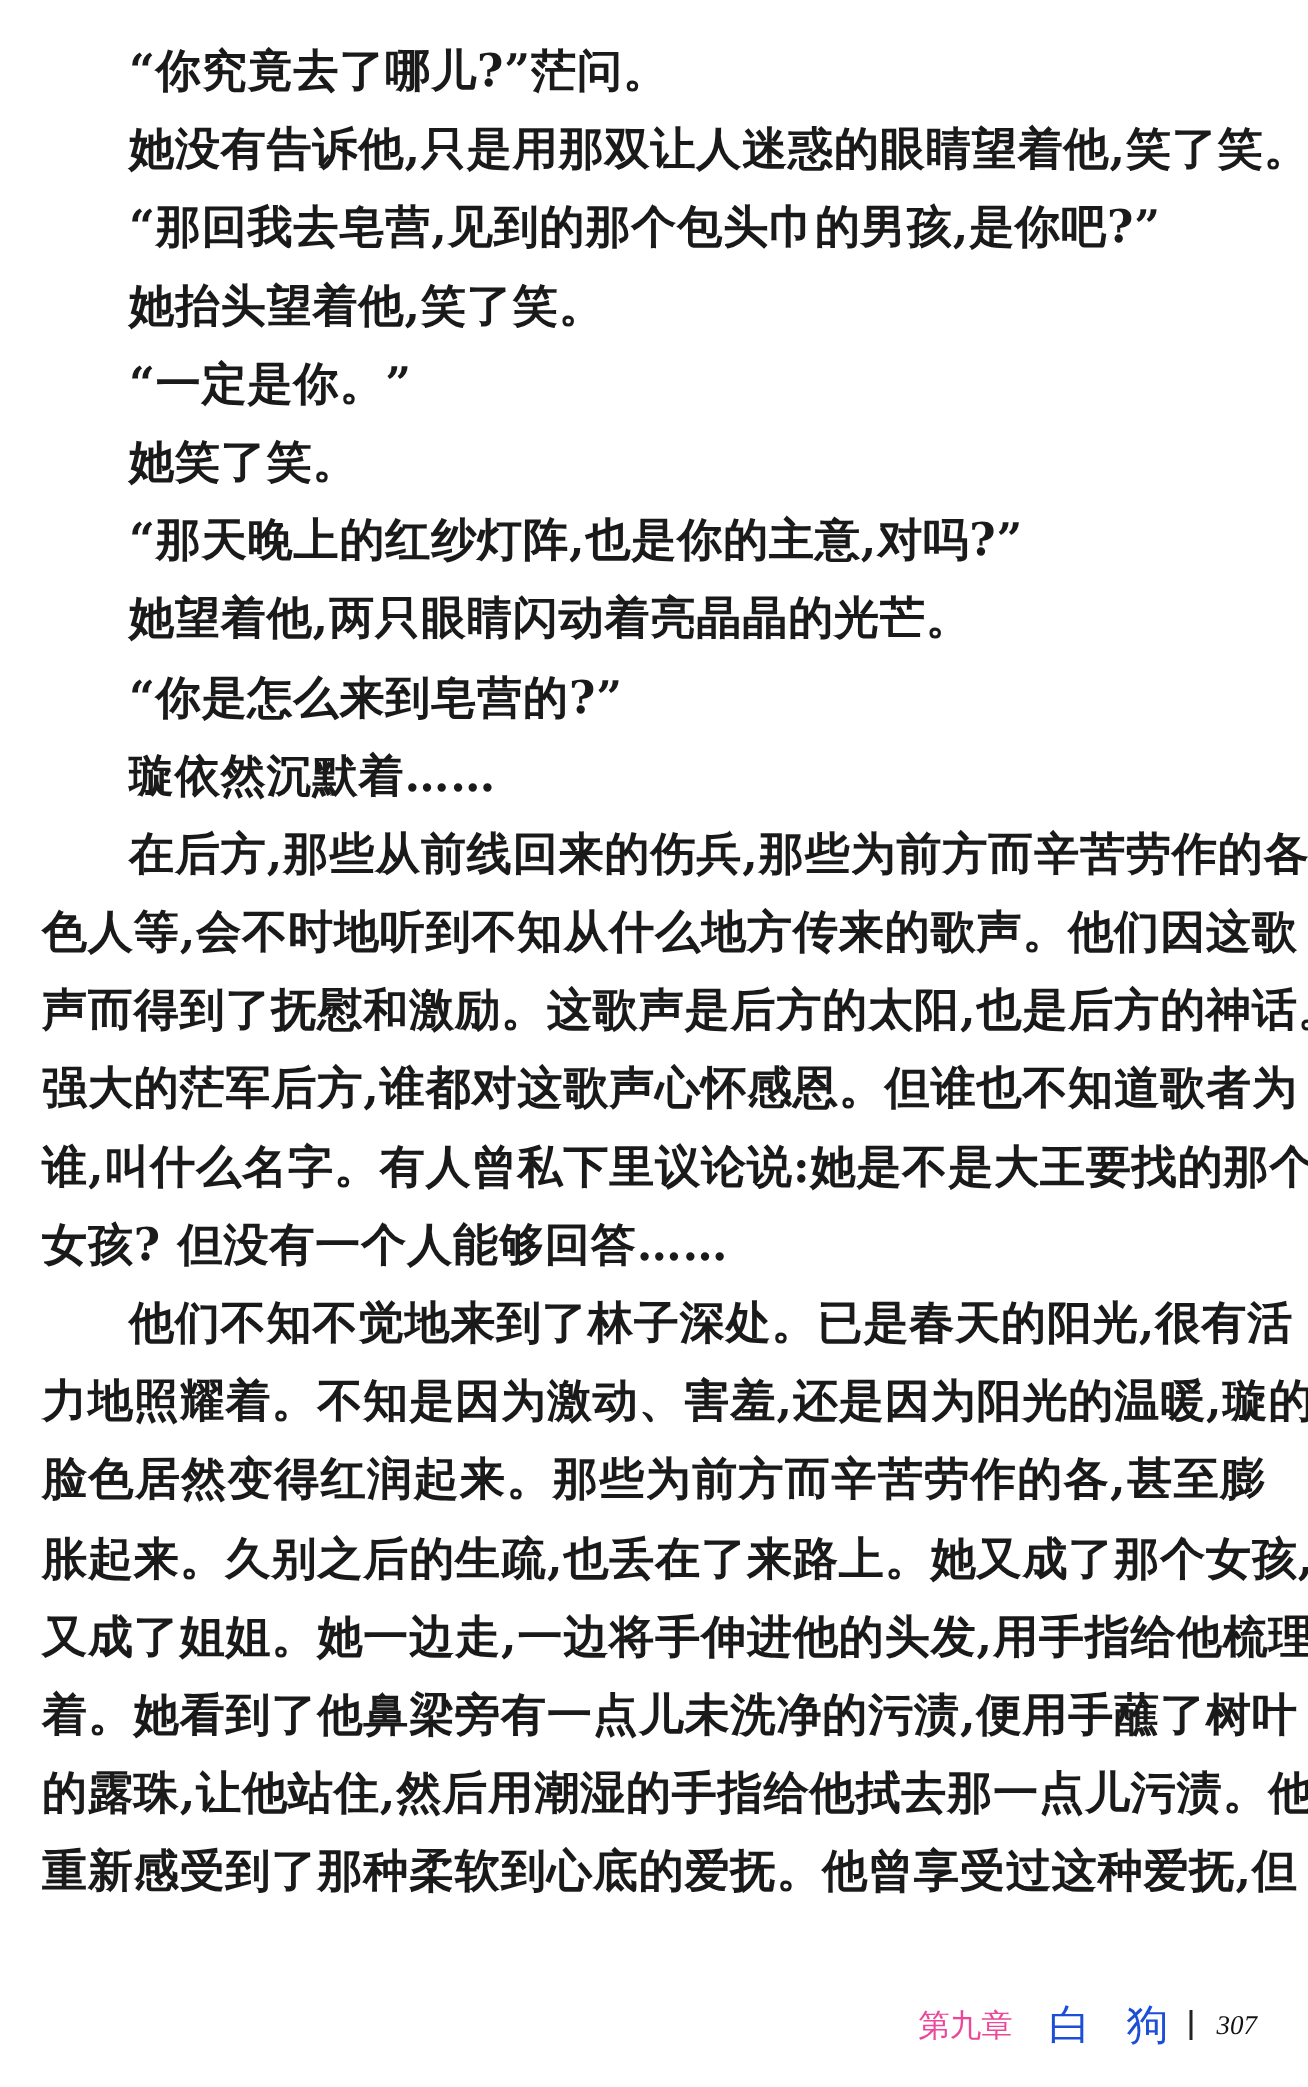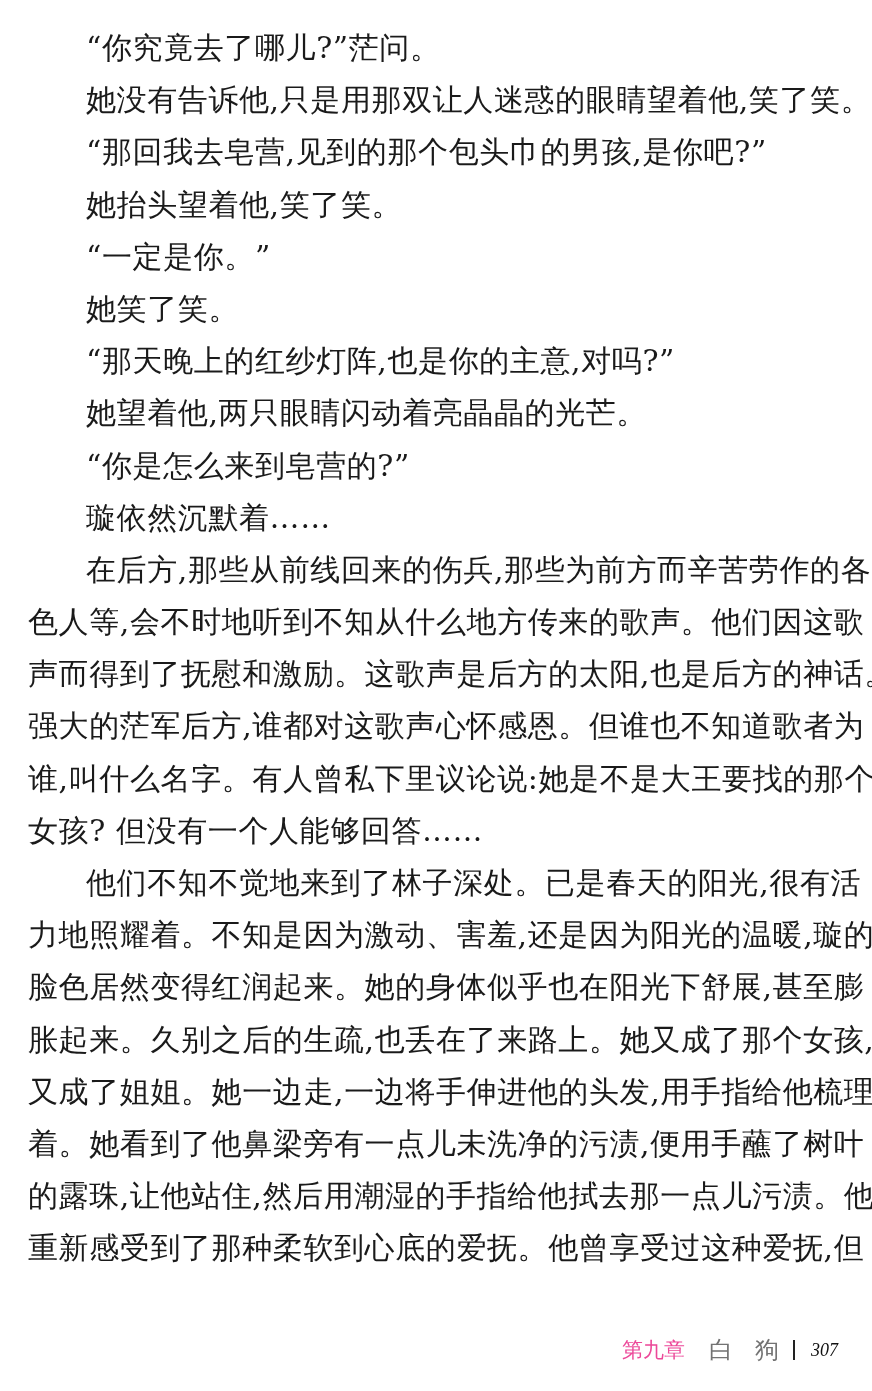--- a/index.html
+++ b/index.html
@@ -1,27 +1,27 @@
 <!DOCTYPE html>
 <html><head>
 <meta charset="utf-8">
 <style>
   html, body { margin: 0; padding: 0; background: #ffffff; }
   body { width: 872px; height: 1391px; position: relative; overflow: hidden;
          font-family: "DejaVu Serif", "Liberation Serif", serif; color: #1a1a1a; }
   .page { position: absolute; left: 0; top: 0; width: 872px; height: 1391px; }
   .body-text { position: absolute; left: 28px; top: 22px; width: 816px; }
   .line { height: 52.2px; line-height: 52.2px; font-size: 30px; white-space: nowrap;
-          letter-spacing: 0.6px; }
+          letter-spacing: 0.6px; font-weight: bold; }
   .line.indent { padding-left: 58px; }
   .line.justify { text-align: justify; text-align-last: justify; width: 816px; }
   .footer { position: absolute; right: 34px; top: 1330px; height: 40px; display: flex;
             align-items: center; color: #333; }
   .footer .chapter { font-size: 21px; font-family: "DejaVu Sans", "Liberation Sans", sans-serif; color: #ec4899; }
-  .footer .title { font-size: 24px; font-family: Liberation Serif, serif; margin-left: 24px; letter-spacing: 8px; color: #737373; }
+  .footer .title { font-size: 28px; font-family: Liberation Sans, sans-serif; margin-left: 24px; letter-spacing: 8px; color: #1d4ed8; }
   .footer .sep { width: 2px; height: 20px; background: #222; margin: 0 16px 0 6px; }
   .footer .pageno { font-size: 18px; font-style: italic; font-family: "Liberation Serif", "DejaVu Serif", serif; color: #111; }
 </style>
 </head>
 <body>
 
 <div class="page">
   <div class="body-text" id="body-text">
       <div class="line indent">“你究竟去了哪儿?”茫问。</div>
       <div class="line indent">她没有告诉他,只是用那双让人迷惑的眼睛望着他,笑了笑。</div>
@@ -34,21 +34,21 @@
       <div class="line indent">“你是怎么来到皂营的?”</div>
       <div class="line indent">璇依然沉默着……</div>
       <div class="line indent justify" style="width: 758px;">在后方,那些从前线回来的伤兵,那些为前方而辛苦劳作的各</div>
       <div class="line justify">色人等,会不时地听到不知从什么地方传来的歌声。他们因这歌</div>
       <div class="line justify">声而得到了抚慰和激励。这歌声是后方的太阳,也是后方的神话。</div>
       <div class="line justify">强大的茫军后方,谁都对这歌声心怀感恩。但谁也不知道歌者为</div>
       <div class="line justify">谁,叫什么名字。有人曾私下里议论说:她是不是大王要找的那个</div>
       <div class="line">女孩? 但没有一个人能够回答……</div>
       <div class="line indent justify" style="width: 758px;">他们不知不觉地来到了林子深处。已是春天的阳光,很有活</div>
       <div class="line justify">力地照耀着。不知是因为激动、害羞,还是因为阳光的温暖,璇的</div>
-      <div class="line justify">脸色居然变得红润起来。她的身体似乎也在阳光下舒展,甚至膨</div>
+      <div class="line justify">脸色居然变得红润起来。那些为前方而辛苦劳作的各,甚至膨</div>
       <div class="line justify">胀起来。久别之后的生疏,也丢在了来路上。她又成了那个女孩,</div>
       <div class="line justify">又成了姐姐。她一边走,一边将手伸进他的头发,用手指给他梳理</div>
       <div class="line justify">着。她看到了他鼻梁旁有一点儿未洗净的污渍,便用手蘸了树叶</div>
       <div class="line justify">的露珠,让他站住,然后用潮湿的手指给他拭去那一点儿污渍。他</div>
       <div class="line justify">重新感受到了那种柔软到心底的爱抚。他曾享受过这种爱抚,但</div>
     </div>
 
   <div class="footer">
     <span class="chapter">第九章</span>
     <span class="title">白 狗</span>

